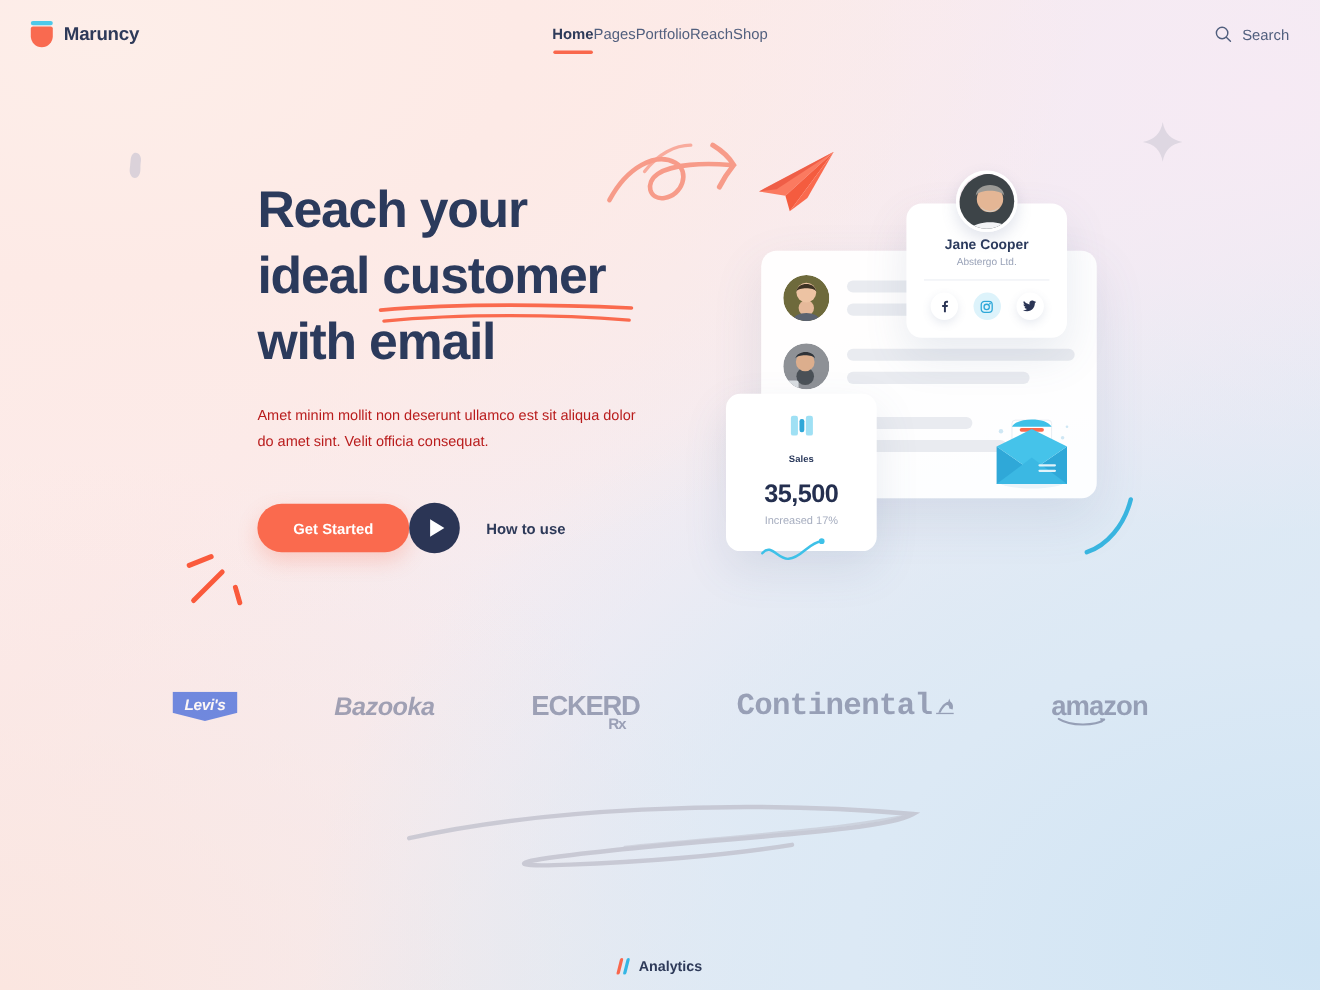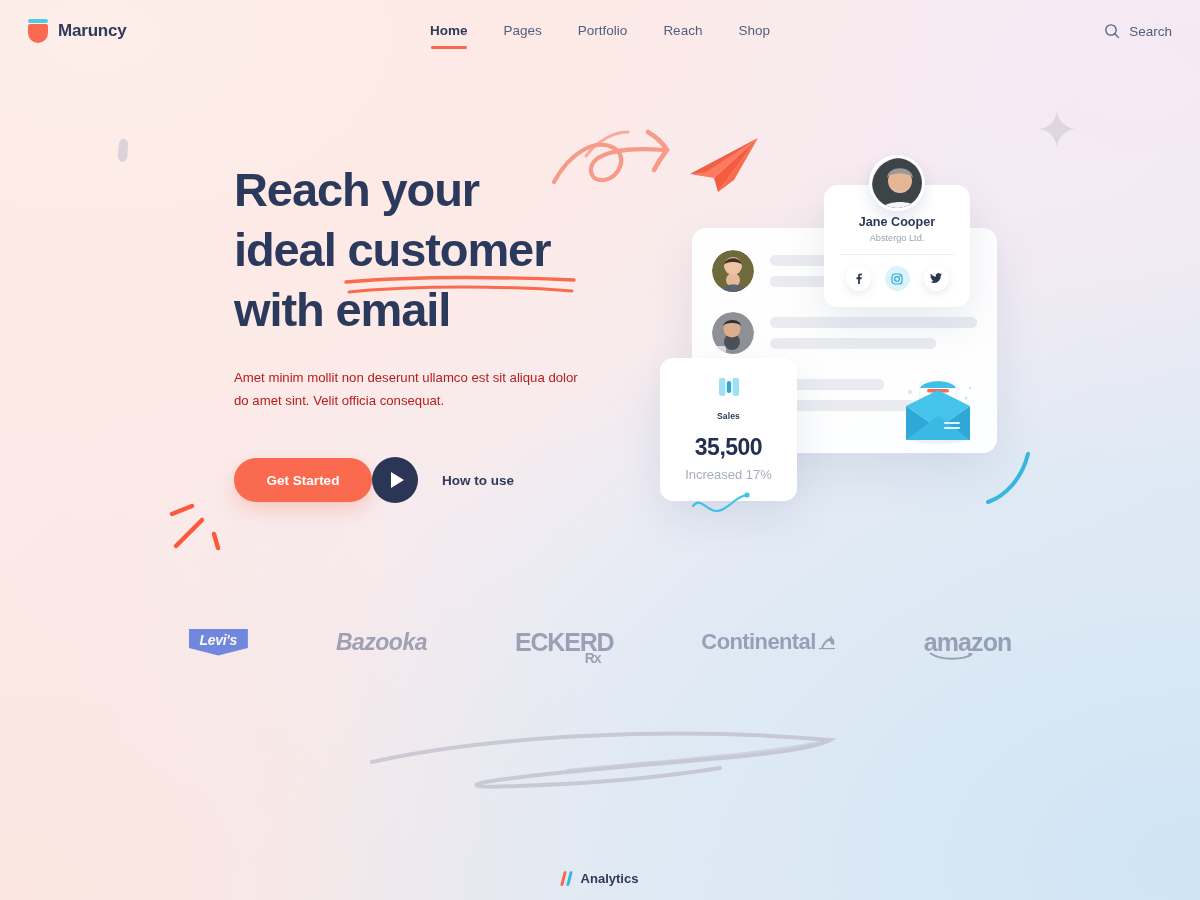--- a/index.html
+++ b/index.html
@@ -26,21 +26,21 @@
   .brand-mark .cup {
     position: absolute; left: 0; top: 5px; width: 20px; height: 19px;
     background: #f96a50; border-radius: 2px 2px 10px 10px;
   }
   .brand-mark .lid {
     position: absolute; left: 0; top: 0; width: 20px; height: 4px;
     background: #4ec9ea; border-radius: 2px;
   }
   .brand-name { font-size: 17px; font-weight: bold; letter-spacing: -0.2px; color: #2e3a59; }
 
-  .nav { position: absolute; left: 0; right: 0; display: flex; justify-content: center; gap: 36px; }
+  .nav { position: absolute; left: 0; right: 0; display: flex; justify-content: center; }
   .nav-item {
     font-size: 13.5px; color: #515f7e; position: relative; padding-bottom: 2px;
     cursor: pointer; white-space: nowrap;
   }
   .nav-item.active { color: #2e3a59; font-weight: bold; }
   .nav-item.active::after {
     content: ""; position: absolute; left: 1px; right: 1px; bottom: -9px;
     height: 2.5px; background: #f9674c; border-radius: 2px;
   }
 
@@ -118,37 +118,37 @@
   .social.highlight { background: #ddf3fb; box-shadow: none; }
 
   .sales-card {
     left: 660px; top: 358px; width: 137px; height: 143px;
     background: #ffffff; border-radius: 13px;
     box-shadow: 0 16px 40px rgba(86,105,150,0.13);
     padding: 16px 10px 10px; text-align: center;
   }
   .sales-label { font-size: 8.6px; font-weight: bold; color: #2b3a5c; margin-top: 7px; letter-spacing: 0.1px; }
   .sales-value { font-size: 23px; font-weight: bold; color: #242f4f; margin-top: 13px; letter-spacing: -0.5px; }
-  .sales-sub { font-size: 13px; color: #a6adbf; margin-top: 6px; }
+  .sales-sub { font-size: 10px; color: #a6adbf; margin-top: 6px; }
 
   
   .logos {
     position: absolute; left: 0; top: 612px; width: 1200px; height: 60px;
     display: flex; align-items: center; justify-content: center; gap: 88px;
   }
   .logo { opacity: 0.62; color: #6c7391; display: flex; align-items: center; }
   .logo-levis {
     background: #1d4ed8; color: #ffffff; font-size: 14px; font-weight: bold; font-style: italic;
     padding: 3px 11px 8px; letter-spacing: -0.3px;
     clip-path: polygon(0 0, 100% 0, 100% 72%, 50% 100%, 0 72%);
   }
   .logo-bazooka { font-size: 23px; font-weight: bold; font-style: italic; letter-spacing: -0.5px; }
   .logo-eckerd { font-size: 25px; font-weight: bold; letter-spacing: -1.2px; position: relative; }
   .logo-eckerd .rx { position: absolute; right: 13px; bottom: -9px; font-size: 14px; }
-  .logo-continental { font-family: Liberation Sans, sans-serif; font-size: 22px; font-weight: bold; letter-spacing: -0.6px; }
+  .logo-continental { font-family: Liberation Mono, monospace; font-size: 28px; font-weight: bold; letter-spacing: -0.6px; }
   .logo-amazon { font-size: 25px; font-weight: bold; letter-spacing: -0.9px; position: relative; }
   .logo-amazon .smile { position: absolute; left: 5px; right: 8px; bottom: -4px; height: 9px; }
 
   
   .footer {
     position: absolute; left: 0; bottom: 14px; width: 1200px;
     display: flex; align-items: center; justify-content: center; gap: 10px;
   }
   .slashes { display: flex; gap: 3px; }
   .slash { width: 3px; height: 15px; border-radius: 2px; transform: skewX(-14deg); }

